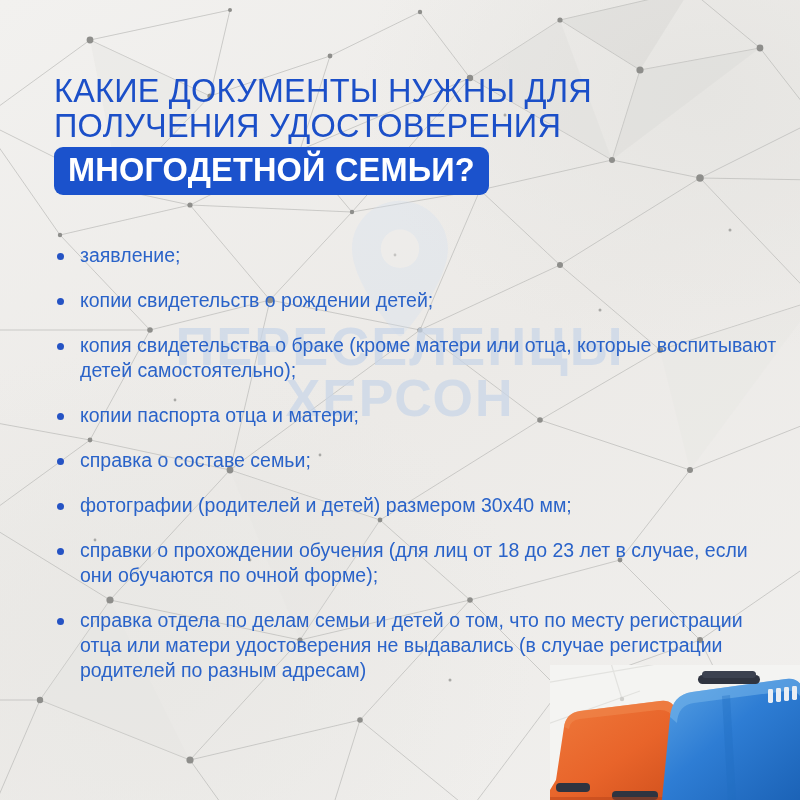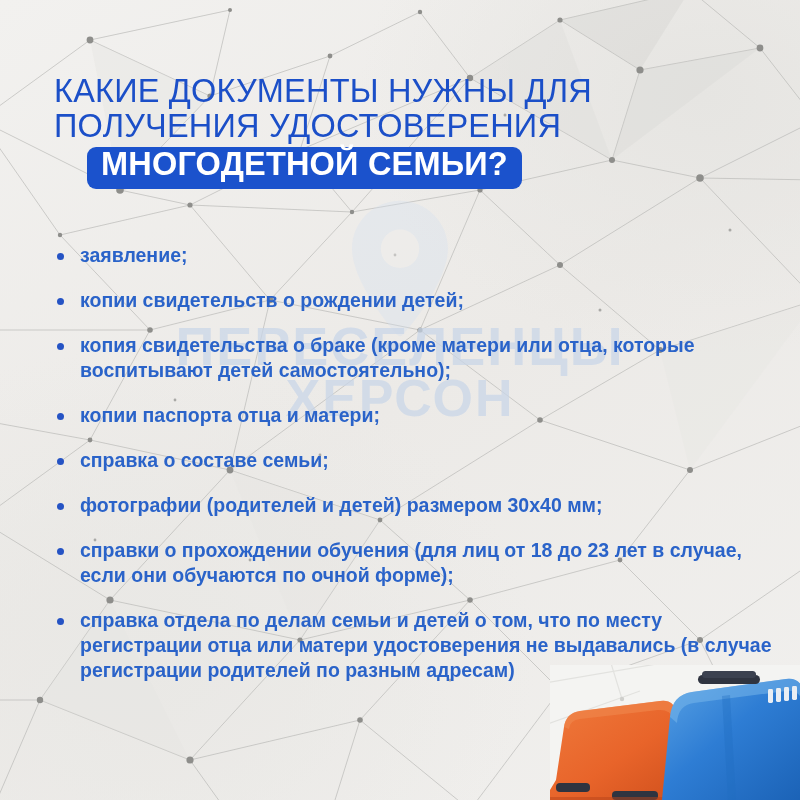--- a/index.html
+++ b/index.html
@@ -83,45 +83,44 @@
   }
   .title-badge-row { margin-top: 4px; }
   .title-badge {
     display: inline-block;
     background: #1b52cc;
     color: #ffffff;
     font-size: 32.5px;
     font-weight: 700;
     letter-spacing: .2px;
     line-height: 34px;
-    padding: 0 14px 8px 14px;
+    padding: 6px 14px 8px 14px;
     border-radius: 9px;
     white-space: nowrap;
-    margin-left: 33px;
   }
 
   
   .doc-list {
     position: absolute;
     left: 54px;
     top: 243px;
     width: 730px;
     z-index: 6;
     list-style: none;
     margin: 0;
     padding: 0;
   }
   .doc-item {
     position: relative;
     padding-left: 26px;
     margin-bottom: 20px;
     color: #2a63c9;
     font-size: 19.5px;
     line-height: 25px;
-    font-weight: 700;
+    font-weight: 400;
   }
   .doc-item:last-child { margin-bottom: 12px; }
   .doc-bullet {
     position: absolute;
     left: 3px;
     top: 9.5px;
     width: 7px;
     height: 7px;
     border-radius: 50%;
     background: #2553c4;

